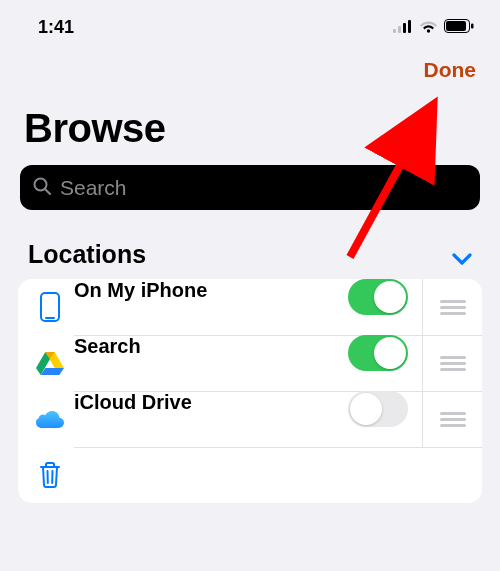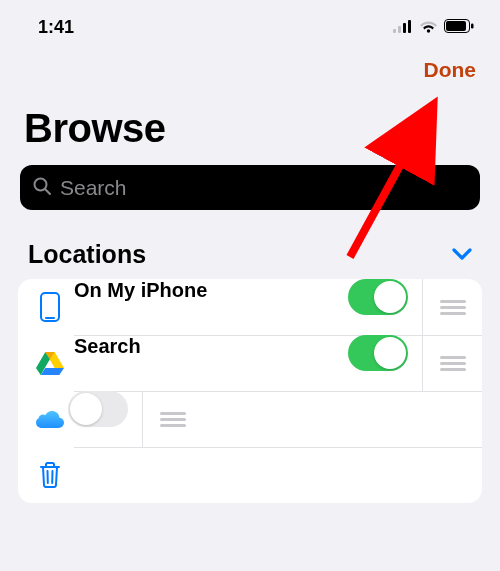--- a/index.html
+++ b/index.html
@@ -49,21 +49,21 @@
     gap: 8px;
   }
   .search-icon { color: #88888d; }
   .search-ph {
     color: #88888d;
     font-size: 21px;
   }
   .section-header {
     display: flex;
     justify-content: space-between;
-    align-items: center;
+    align-items: flex-end;
     padding: 30px 28px 10px 28px;
   }
   .section-title {
     font-size: 25px;
     font-weight: 700;
   }
   .chev { color: #007aff; }
   .card {
     background: #fff;
     border-radius: 14px;
@@ -246,20 +246,21 @@
       <svg width="30" height="20" viewBox="0 0 30 20">
         <defs>
           <linearGradient id="cg" x1="0" y1="0" x2="0" y2="1">
             <stop offset="0" stop-color="#4ec3ff"></stop>
             <stop offset="1" stop-color="#1f8fff"></stop>
           </linearGradient>
         </defs>
         <path d="M23 19 C27 19 29 16 29 13.5 C29 11 27 9 24.5 8.7 C24.2 4.5 20.7 2 17 2 C14 2 11.5 3.7 10.3 6.2 C9.6 5.8 8.8 5.6 8 5.6 C5.7 5.6 3.8 7.3 3.5 9.5 C1.8 10.1 1 11.7 1 13.5 C1 16.7 3.6 19 7 19 Z" fill="url(#cg)"></path>
       </svg>
     </div>
+    <div class="row-label">iCloud Drive</div>
     <div class="toggle off">
         <div class="knob"></div>
       </div>
     <div class="drag-cell">
       <div class="drag-lines">
           <div></div>
           <div></div>
           <div></div>
         </div>
     </div>

